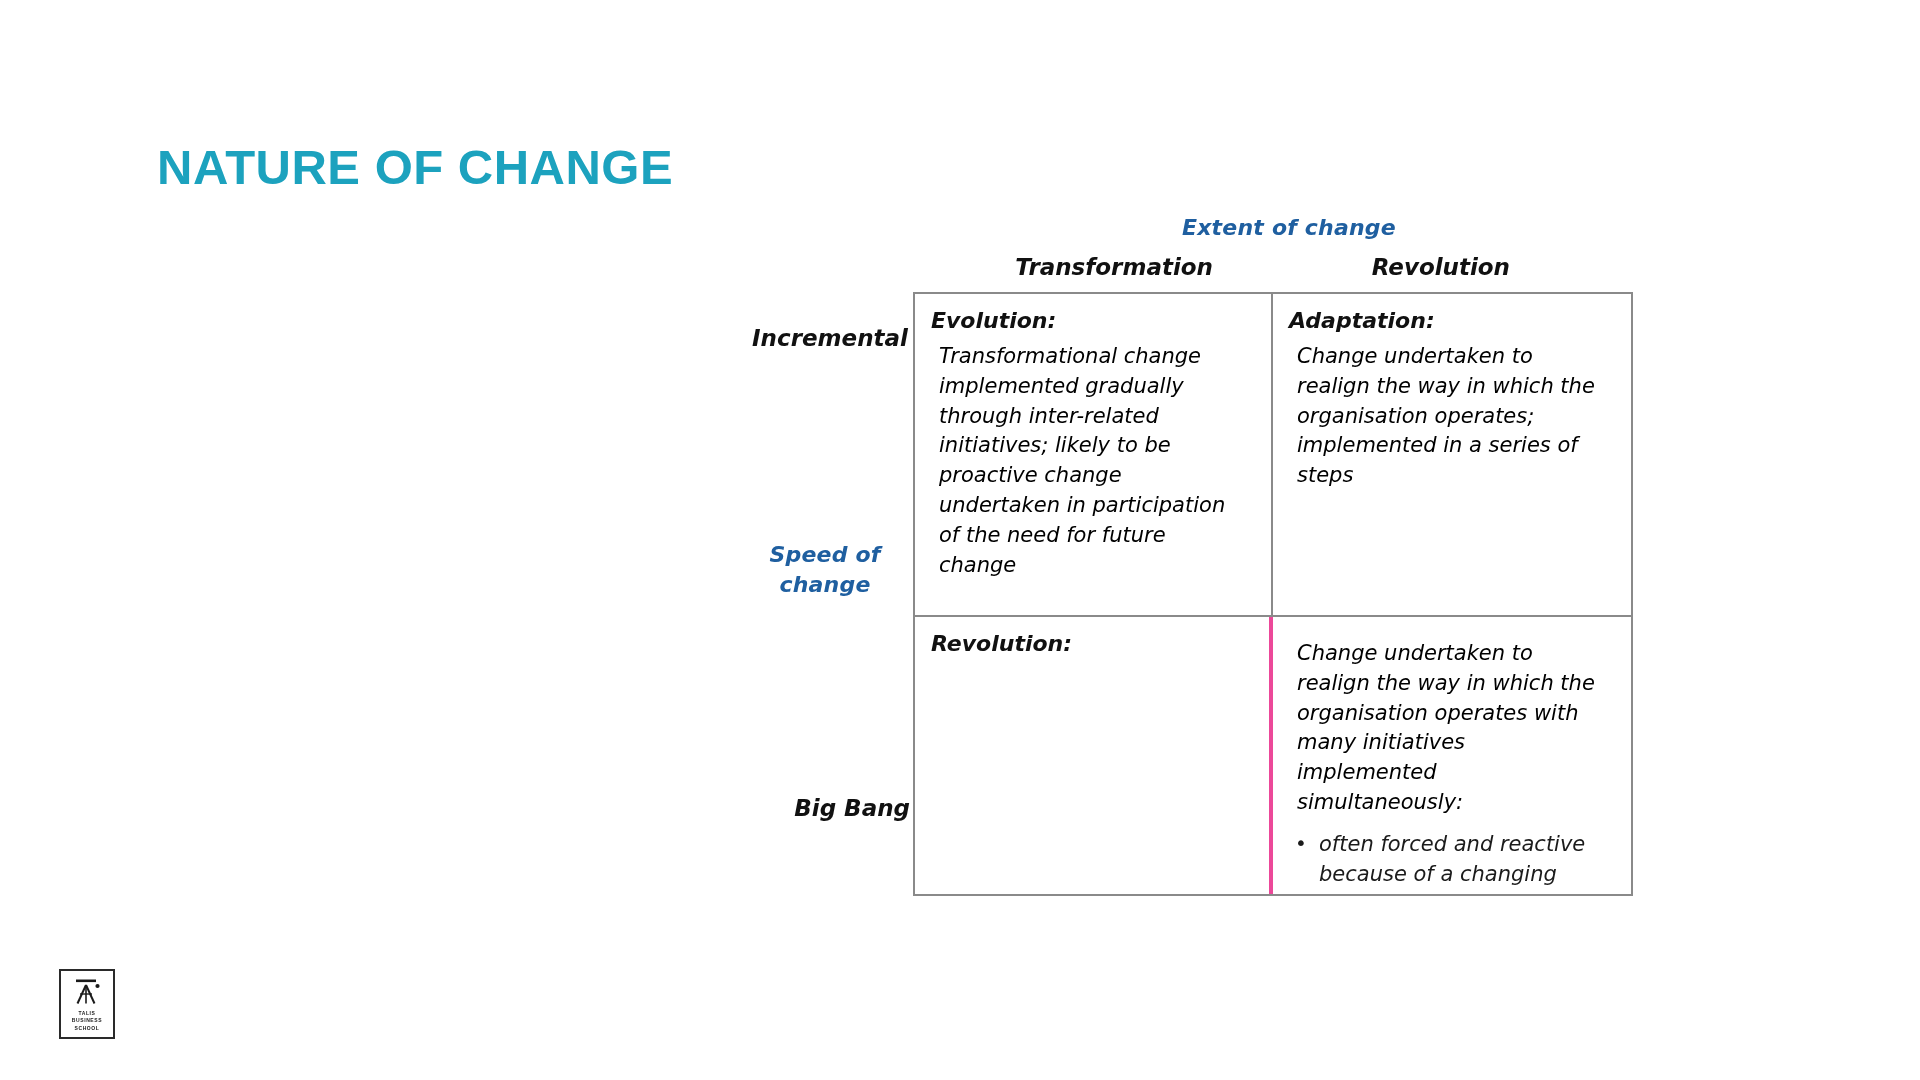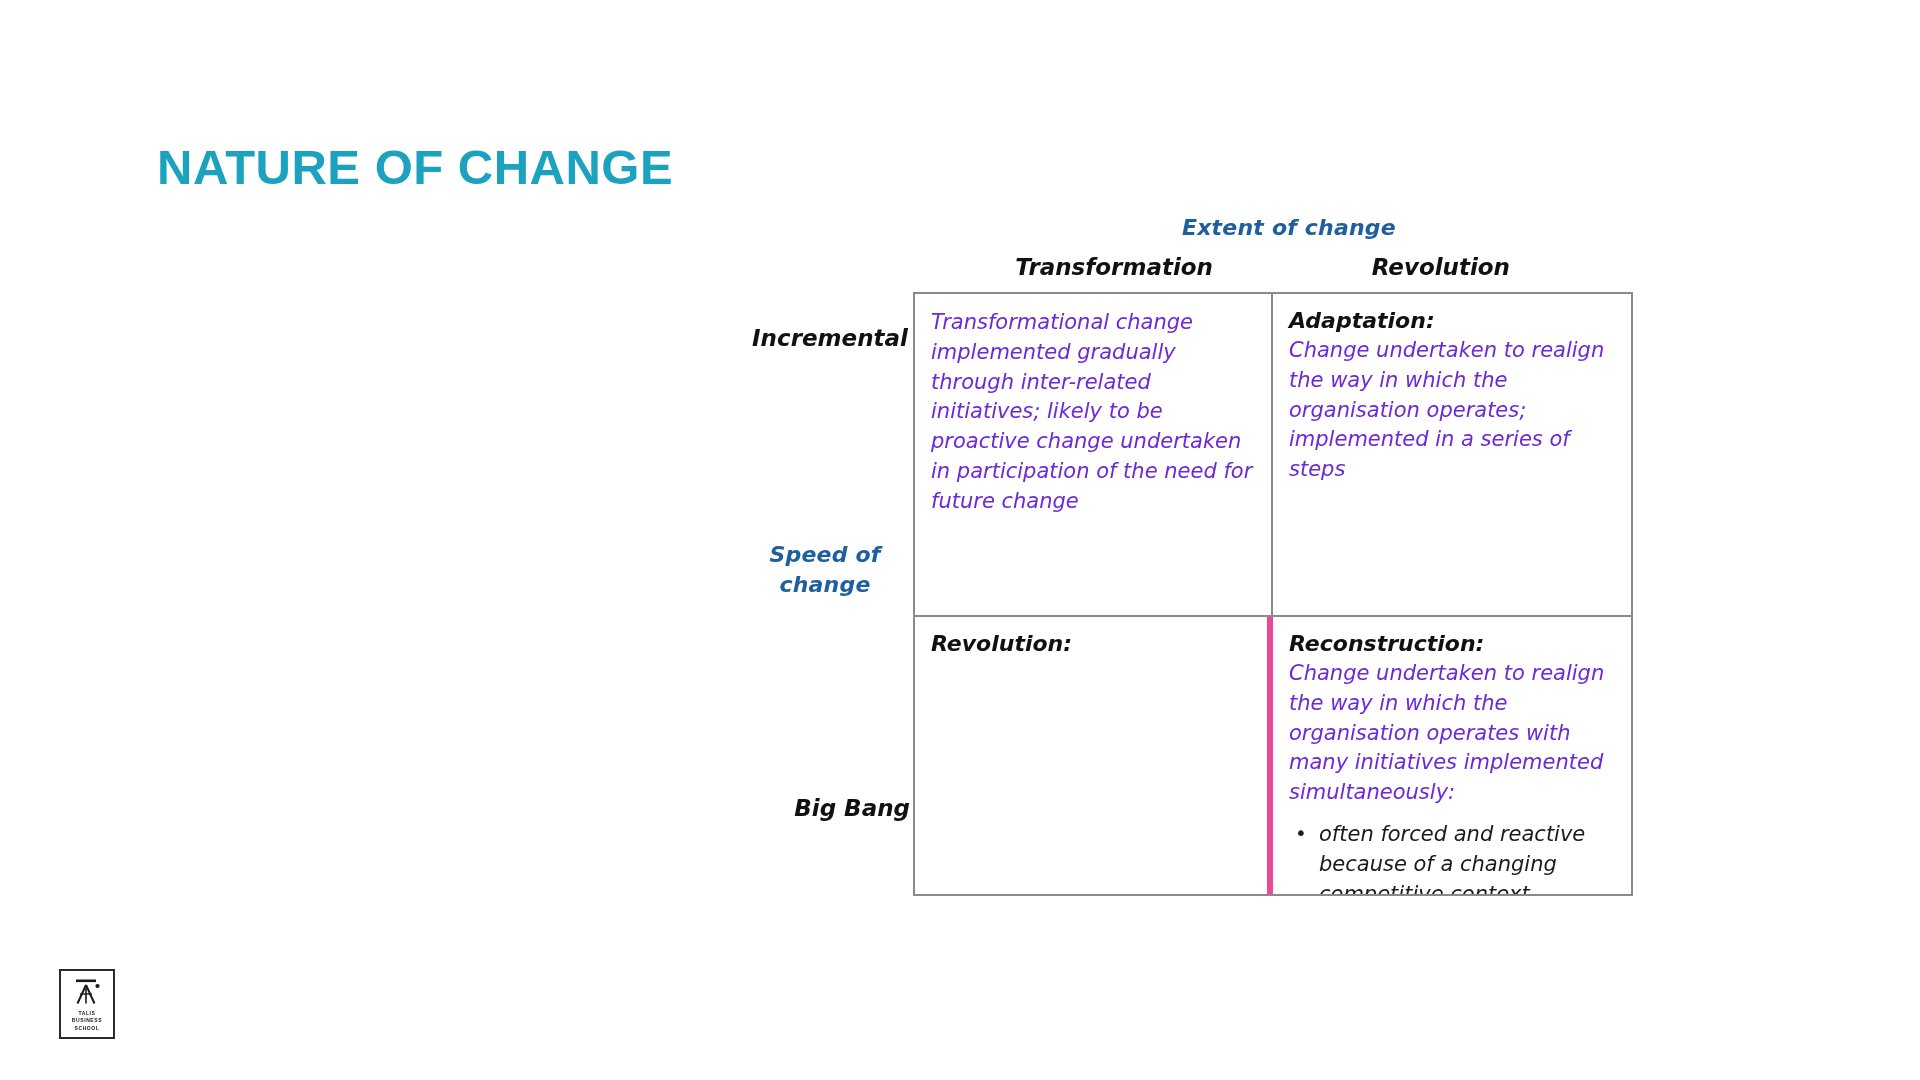--- a/index.html
+++ b/index.html
@@ -107,37 +107,37 @@
     grid-template-rows: 323px 1fr;
     background: #ffffff;
   }
   .matrix-cell {
     box-sizing: border-box;
     padding: 14px 16px 10px 16px;
     overflow: hidden;
   }
   .cell-r0c0 { border-right: 2px solid #8a8a8a; border-bottom: 2px solid #8a8a8a; }
   .cell-r0c1 { border-bottom: 2px solid #8a8a8a; }
-  .cell-r1c0 { border-right: 6px solid #ec4899; }
+  .cell-r1c0 { border-right: 4px solid #ec4899; }
 
   .cell-title {
     font-family: "DejaVu Sans", "Liberation Sans", sans-serif;
     font-size: 22px;
     font-weight: 700;
     color: #111111;
     line-height: 1.18;
     margin: 0 0 2px 0;
   }
   .cell-body {
     font-family: "DejaVu Sans", "Liberation Sans", sans-serif;
     font-size: 21px;
     font-weight: 400;
-    color: #6d28d9;
+    color: #000000;
     line-height: 1.42;
-    margin: 0;
+    margin: 8px;
   }
   .cell-bullets {
     margin: 12px 0 0 0;
     padding: 0 0 0 26px;
     list-style: none;
   }
   .cell-bullets li {
     position: relative;
     font-family: "DejaVu Sans", "Liberation Sans", sans-serif;
     font-size: 21px;
@@ -204,34 +204,34 @@
 
   <div class="col-header col-header-0">Transformation</div>
   <div class="col-header col-header-1">Revolution</div>
 
   <div class="row-header row-header-0">Incremental</div>
   <div class="row-header row-header-1">Big Bang</div>
 
   <div class="matrix-grid">
 
     <div class="matrix-cell cell-r0c0">
+      <p class="cell-title">Evolution:</p>
       <p class="cell-body">Transformational change implemented gradually through inter-related initiatives; likely to be proactive change undertaken in participation of the need for future change</p>
     </div>
 
     <div class="matrix-cell cell-r0c1">
       <p class="cell-title">Adaptation:</p>
       <p class="cell-body">Change undertaken to realign the way in which the organisation operates; implemented in a series of steps</p>
     </div>
 
     <div class="matrix-cell cell-r1c0">
       <p class="cell-title">Revolution:</p>
     </div>
 
     <div class="matrix-cell cell-r1c1">
-      <p class="cell-title">Reconstruction:</p>
       <p class="cell-body">Change undertaken to realign the way in which the organisation operates with many initiatives implemented simultaneously:</p>
       <ul class="cell-bullets">
         <li>often forced and reactive because of a changing competitive context</li>
       </ul>
     </div>
 
   </div>
 </div>
 
 <div class="logo-box">

